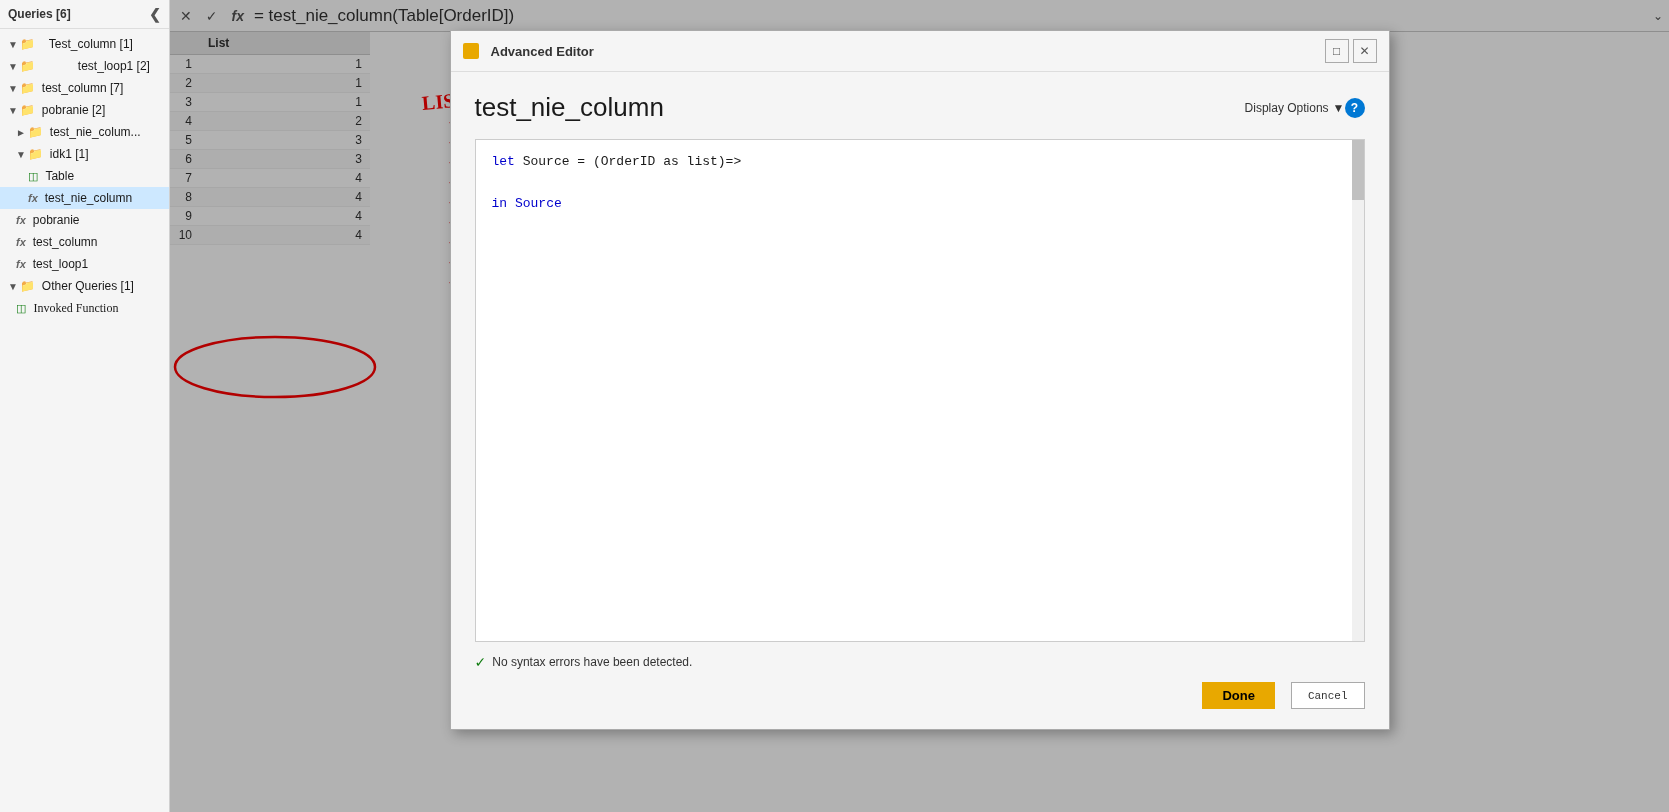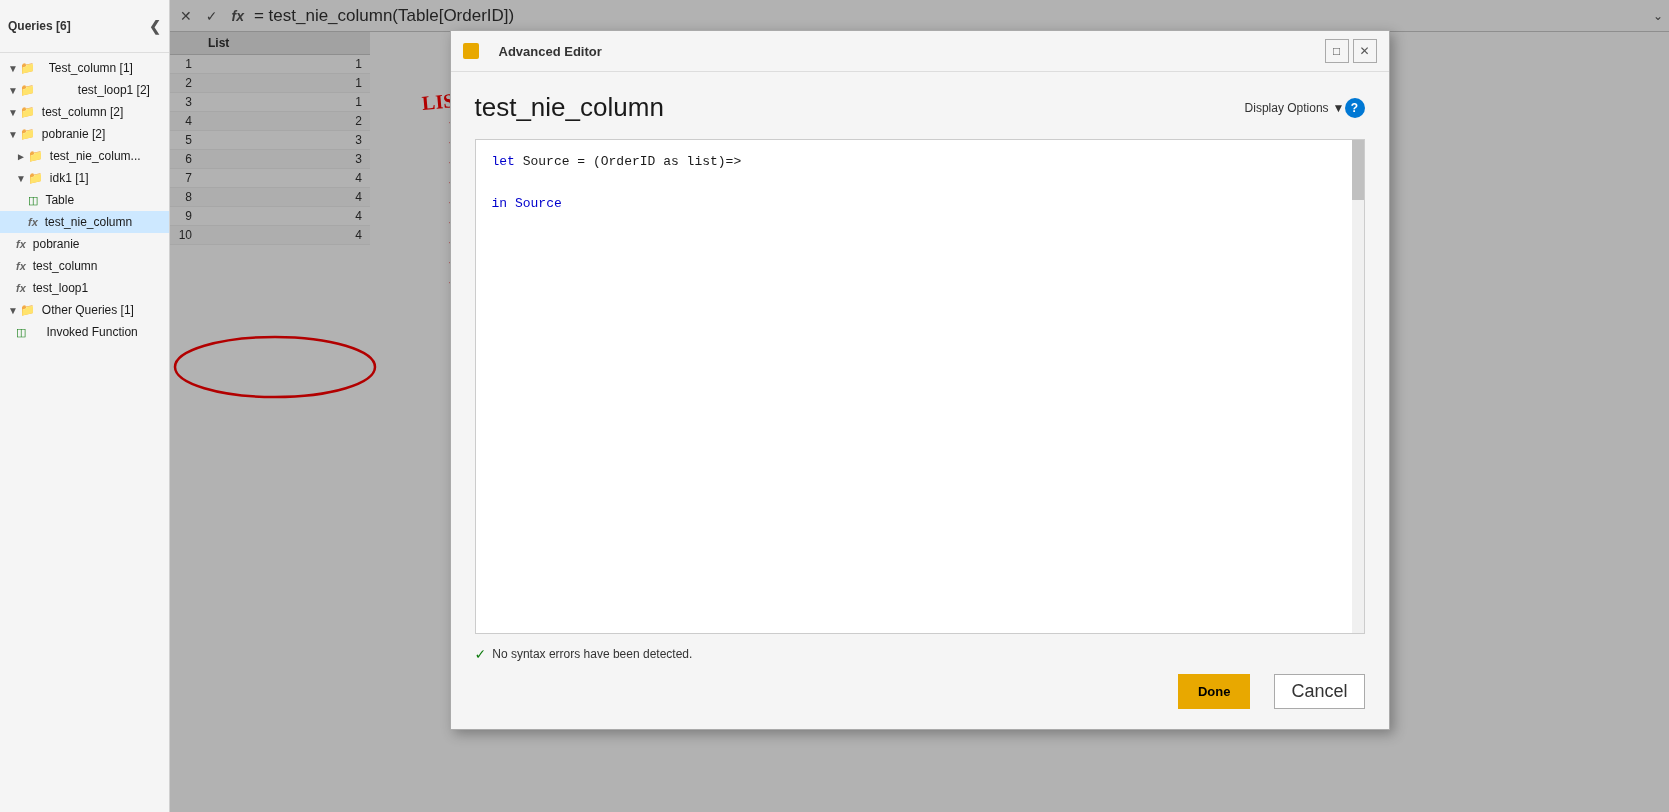--- a/index.html
+++ b/index.html
@@ -20,21 +20,21 @@
       border-right: 1px solid #d0d0d0;
       display: flex;
       flex-direction: column;
       flex-shrink: 0;
     }
 
     .queries-header {
       display: flex;
       align-items: center;
       justify-content: space-between;
-      padding: 18px 8px;
+      padding: 6px 8px;
       font-size: 12px;
       font-weight: 600;
       color: #333;
       border-bottom: 1px solid #ddd;
     }
 
     .collapse-btn {
       cursor: pointer;
       color: #555;
       font-size: 14px;
@@ -215,21 +215,21 @@
       align-items: center;
       justify-content: space-between;
       background: #f5f5f5;
       padding: 8px 12px;
       border-bottom: 1px solid #ddd;
     }
 
     .modal-title-left {
       display: flex;
       align-items: center;
-      gap: 20px;
+      gap: 12px;
     }
 
     .modal-icon {
       width: 16px;
       height: 16px;
       background: #e8a800;
       border-radius: 2px;
       flex-shrink: 0;
     }
 
@@ -374,40 +374,41 @@
     }
 
     .status-text {
       font-size: 12px;
       color: #333;
     }
 
     .modal-action-btns {
       display: flex;
       justify-content: flex-end;
-      gap: 24px;
+      gap: 16px;
     }
 
     .done-btn {
       background: #e8a800;
       color: #000;
       border: none;
       padding: 6px 20px;
       font-size: 13px;
       font-weight: 600;
       cursor: pointer;
     }
 
     .cancel-btn {
       background: #fff;
       color: #333;
       border: 1px solid #aaa;
       padding: 6px 16px;
-      font-size: 18px;
-      cursor: pointer;
+      font-size: 11px;
+      cursor: pointer;
+      font-family: Liberation Mono, monospace;
     }
   </style>
 </head>
 <body>
 
 <div class="left-panel">
   <div class="queries-header">
     <span>Queries [6]</span>
     <span class="collapse-btn">❮</span>
   </div>
@@ -418,21 +419,21 @@
         <span style="margin-left:10px;">Test_column [1]</span>
       </div>
       <div class="tree-item" style="padding-left: 8px;">
         <span class="triangle">▼</span>
                   <span class="icon folder-icon">📁</span>
         <span style="margin-left:3px;padding-left:36px;">test_loop1 [2]</span>
       </div>
       <div class="tree-item" style="padding-left: 8px;">
         <span class="triangle">▼</span>
                   <span class="icon folder-icon">📁</span>
-        <span style="margin-left:3px;">test_column [2]</span>
+        <span style="margin-left:3px;">test_column [7]</span>
       </div>
       <div class="tree-item" style="padding-left: 8px;">
         <span class="triangle">▼</span>
                   <span class="icon folder-icon">📁</span>
         <span style="margin-left:3px;">pobranie [2]</span>
       </div>
       <div class="tree-item" style="padding-left: 16px;">
         <span class="triangle">►</span>
                   <span class="icon folder-icon">📁</span>
         <span style="margin-left:3px;">test_nie_colum...</span>
@@ -462,21 +463,21 @@
         <span class="icon fx-icon"><i>fx</i></span>
         <span style="margin-left:3px;">test_loop1</span>
       </div>
       <div class="tree-item" style="padding-left: 8px;">
         <span class="triangle">▼</span>
                   <span class="icon folder-icon">📁</span>
         <span style="margin-left:3px;">Other Queries [1]</span>
       </div>
       <div class="tree-item" style="padding-left: 16px;">
         <span class="icon table-icon">◫</span>
-        <span style="margin-left:16px;">Invoked Function</span>
+        <span style="margin-left:3px;font-family:Liberation Serif, serif;">Invoked Function</span>
       </div>
     </div>
 </div>
 
 <div class="main-area">
 
   <div class="formula-bar">
     <button class="formula-btn">✕</button>
     <button class="formula-btn">✓</button>
     <span class="formula-icon"><i>fx</i></span>

